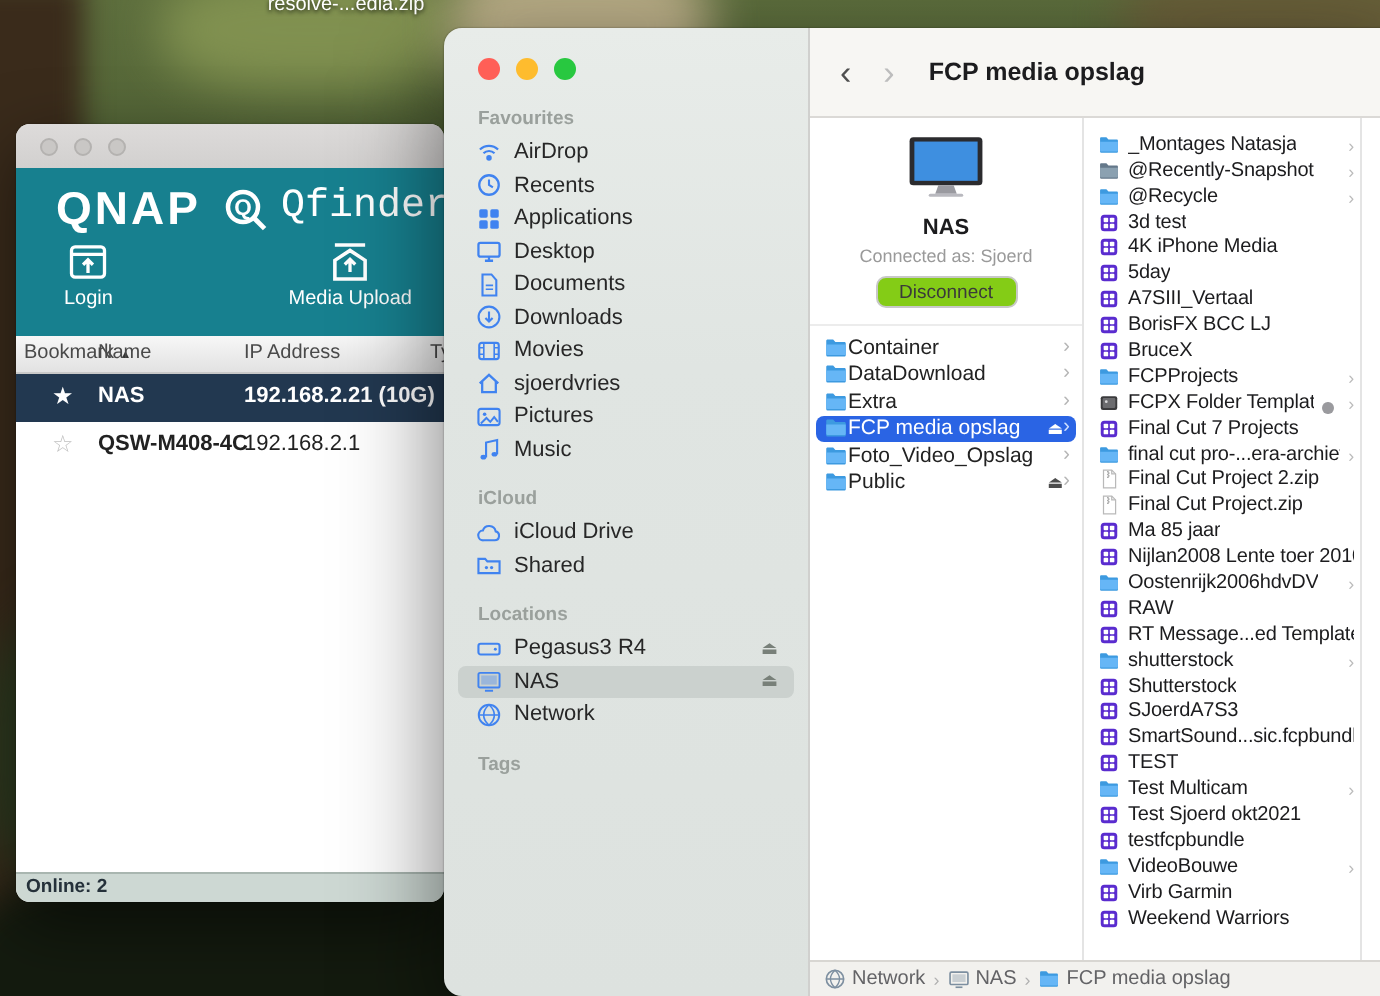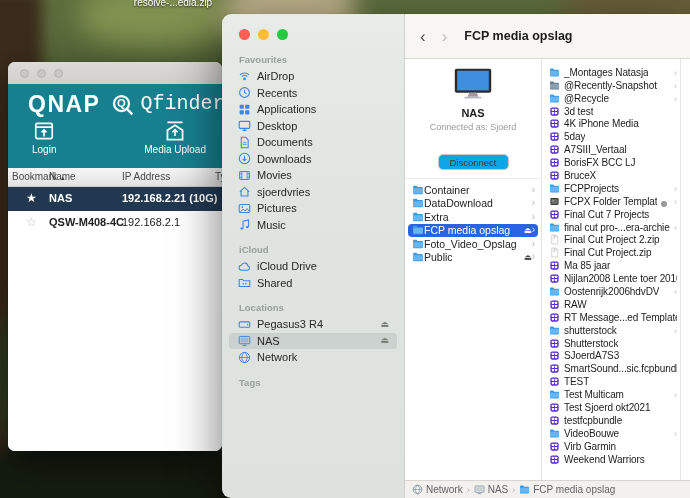--- a/index.html
+++ b/index.html
@@ -88,21 +88,21 @@
   .view-partial{position:absolute;right:-3px;top:15px;color:#8a8a8a;}
   .view-partial svg{width:14px;height:14px;}
 
   .fcontent{flex:1;display:flex;min-height:0;}
   .fcol1{width:137px;flex:none;box-sizing:border-box;border-right:1px solid #e4e4e4;
     padding-top:7px;display:flex;flex-direction:column;}
   .server-card{text-align:center;padding-bottom:8px;border-bottom:1px solid #ececec;}
   .server-icon svg{width:46px;height:36px;}
   .server-name{font-size:11px;font-weight:700;color:#1c1c1e;margin-top:1px;}
   .server-sub{font-size:9px;color:#9a9a9a;margin-top:3px;}
-  .disconnect-btn{margin-top:22px;font-size:9.5px;color:#3a3a3a;background:#0ea5e9;
+  .disconnect-btn{margin-top:5px;font-size:9.5px;color:#3a3a3a;background:#84cc16;
     border:1px solid #c8c8c8;border-radius:5px;padding:1.5px 11px;display:inline-block;}
   .share-list{padding-top:4px;}
   .share-row{display:flex;align-items:center;height:13.5px;margin:0 3px;padding:0 3px 0 4px;
     border-radius:4px;font-size:10.5px;color:#222;gap:0;}
   .share-row .icon svg{width:12px;height:12px;}
   .share-row.sel{background:#2a64e4;color:#fff;}
   .share-row .spacer{flex:1;}
   .share-row .eject{font-size:8.5px;color:#4d4d4d;line-height:1;}
   .share-row.sel .eject{color:#fff;}
   .share-row .chev{color:#b6b6b6;font-size:10px;line-height:1;}
@@ -195,20 +195,21 @@
         <span class="name">NAS</span>
         <span class="ip">192.168.2.21 (10G)</span>
       </div>
       <div class="q-row">
         <span class="star">☆</span>
         <span class="name">QSW-M408-4C</span>
         <span class="ip">192.168.2.1</span>
       </div>
     </div>
   <div class="q-body"></div>
+  <div class="q-status">Online: 2</div>
 </div>
 
 <div class="finder">
   <div class="fsidebar">
     <div class="traffic">
       <span class="tl r"></span>
       <span class="tl y"></span>
       <span class="tl g"></span>
     </div>
     <div class="sb-list">

